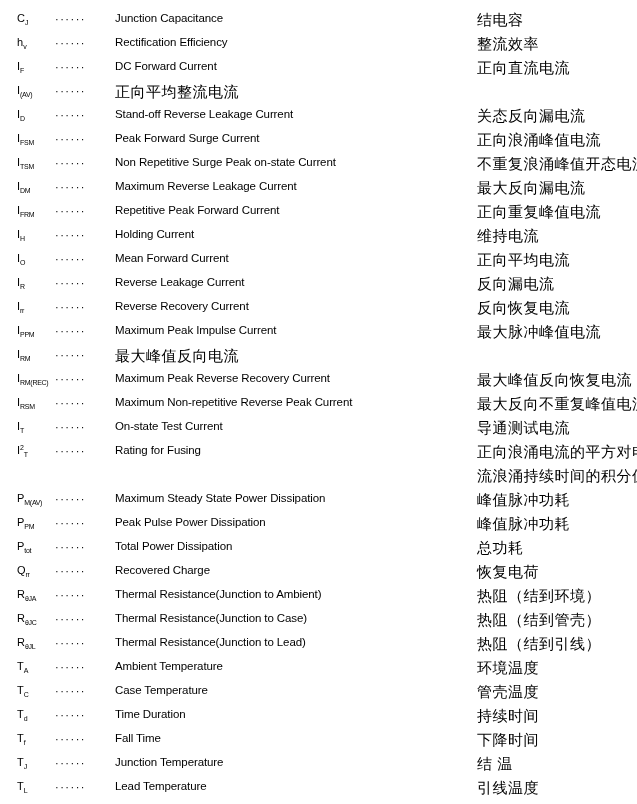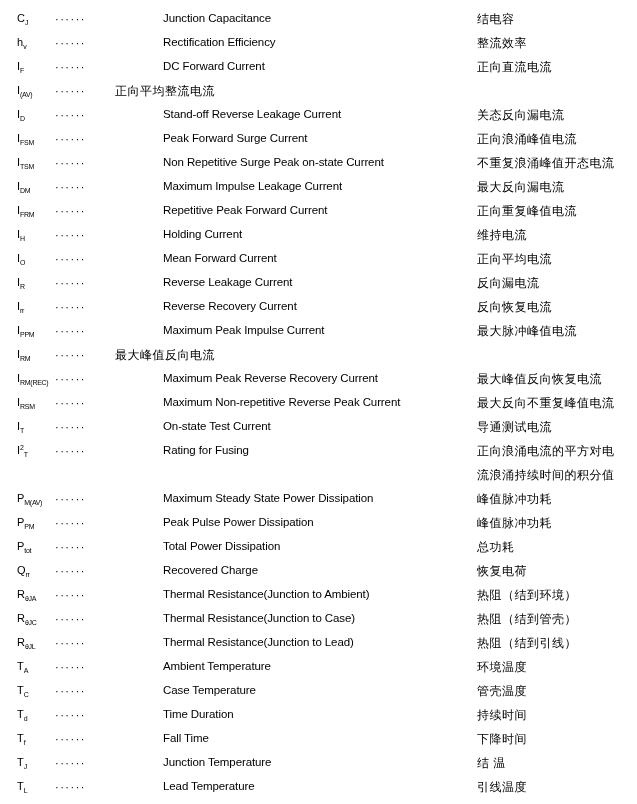--- a/index.html
+++ b/index.html
@@ -46,26 +46,25 @@
     flex: 0 0 60px;
     font-size: 11px;
     letter-spacing: 1.5px;
     white-space: nowrap;
   }
   .c-en {
     flex: 1 1 auto;
     font-size: 11.5px;
     letter-spacing: -0.1px;
     white-space: nowrap;
-    margin-left: 48px;
   }
   .c-zh {
     width: 160px;
     flex: 0 0 160px;
-    font-size: 12px;
+    font-size: 15px;
     letter-spacing: 0.5px;
     white-space: nowrap;
   }
 </style>
 </head>
 <body>
 
 <div class="page">
   <div id="rows">
   <div class="row">
@@ -112,21 +111,21 @@
   <div class="row">
     <span class="c-sym"><span class="base">I</span><span class="sup"></span><span class="sub">TSM</span></span>
     <span class="c-dots">······</span>
     <span class="c-en">Non Repetitive Surge Peak on-state Current</span>
     <span class="c-zh">不重复浪涌峰值开态电流</span>
   </div>
 
   <div class="row">
     <span class="c-sym"><span class="base">I</span><span class="sup"></span><span class="sub">DM</span></span>
     <span class="c-dots">······</span>
-    <span class="c-en">Maximum Impulse Leakage Current</span>
+    <span class="c-en">Maximum Reverse Leakage Current</span>
     <span class="c-zh">最大反向漏电流</span>
   </div>
 
   <div class="row">
     <span class="c-sym"><span class="base">I</span><span class="sup"></span><span class="sub">FRM</span></span>
     <span class="c-dots">······</span>
     <span class="c-en">Repetitive Peak Forward Current</span>
     <span class="c-zh">正向重复峰值电流</span>
   </div>
 

